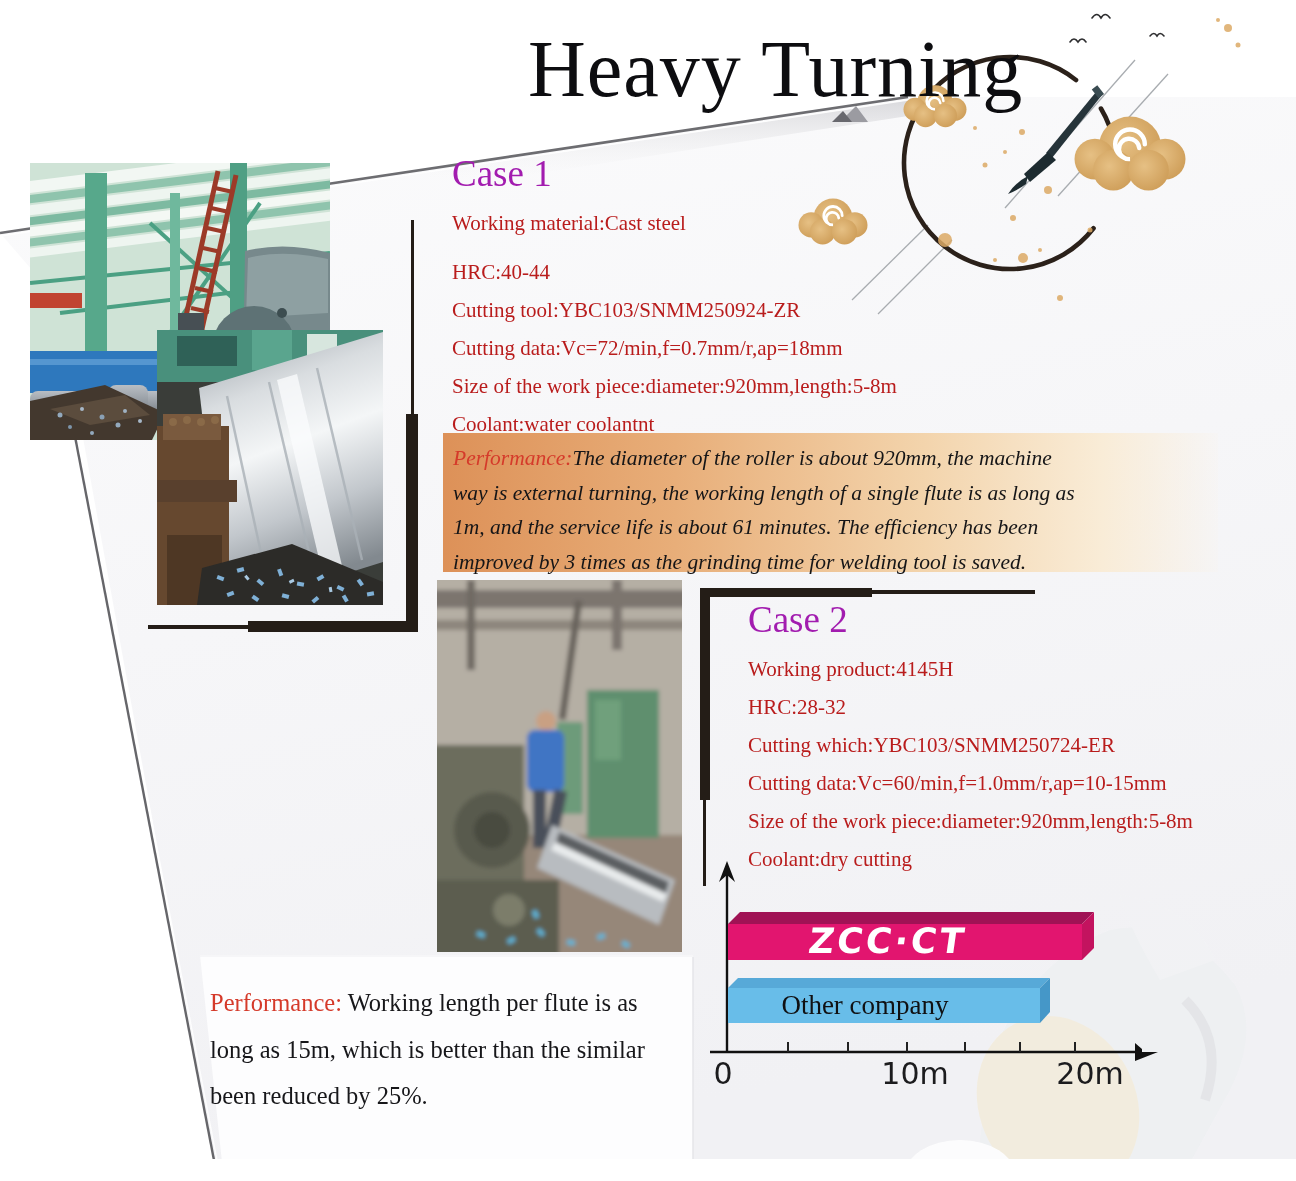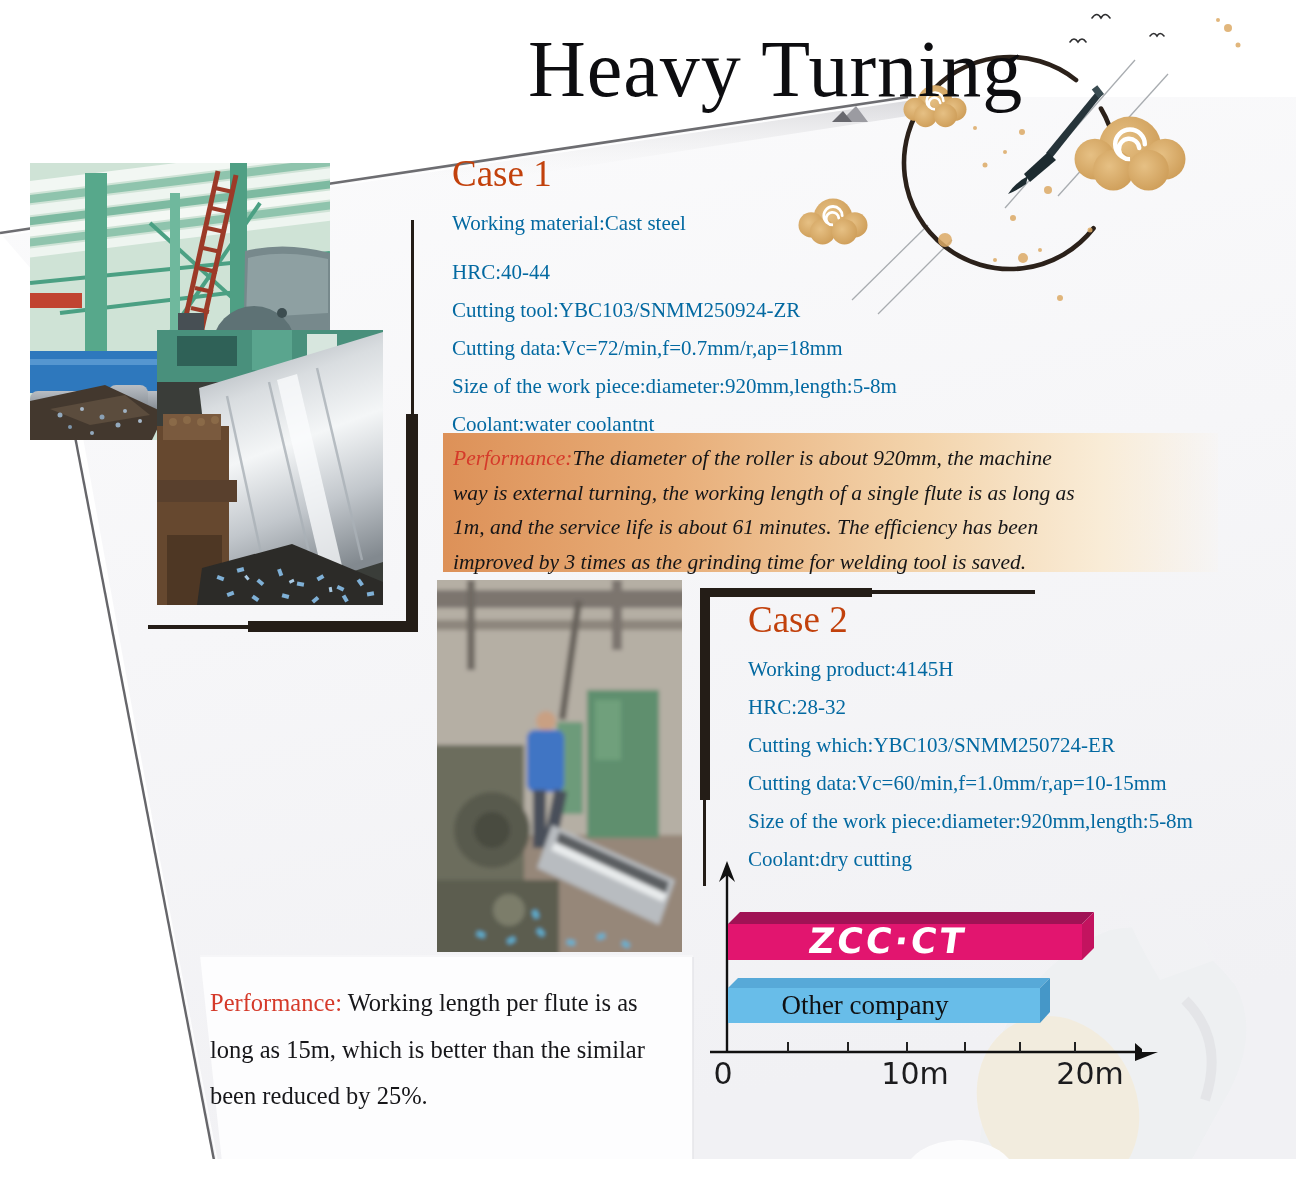--- a/index.html
+++ b/index.html
@@ -3,22 +3,22 @@
 <meta charset="utf-8">
 <style>
   html,body{margin:0;padding:0;background:#ffffff;}
   #canvas{position:relative;width:1296px;height:1159px;background:#ffffff;overflow:hidden;
           font-family:"Liberation Serif", serif;color:#232325;}
   .abs{position:absolute;}
   
   #title{left:528px;top:24px;font-size:80px;font-weight:400;color:#0d0d10;letter-spacing:1px;
          font-family:"Liberation Serif",serif;white-space:nowrap;z-index:30;}
   
-  .case-heading{font-size:37px;color:#c2410c;margin:0 0 9px 0;font-weight:400;}
-  .case-line{font-size:21px;line-height:38px;color:#0369a1;white-space:nowrap;}
+  .case-heading{font-size:37px;color:#a21caf;margin:0 0 9px 0;font-weight:400;}
+  .case-line{font-size:21px;line-height:38px;color:#b91c1c;white-space:nowrap;}
   .gap-after{margin-bottom:11px;}
   #case1{left:452px;top:152px;z-index:40;}
   #case2{left:712px;top:598px;z-index:40;margin-left:36px;}
   
   #perf1{left:443px;top:433px;width:775px;height:139px;z-index:35;
          background:linear-gradient(to right,#dd9158 0%,#e8ae79 30%,#f3d4ac 62%,#f9ecd7 85%,rgba(250,242,230,0.15) 100%);
          padding:8px 0 0 10px;box-sizing:border-box;}
   .perf-line{font-size:21.5px;line-height:34.5px;color:#151517;white-space:nowrap;font-style:italic;}
   .red-label{color:#d53a2a;}
   

